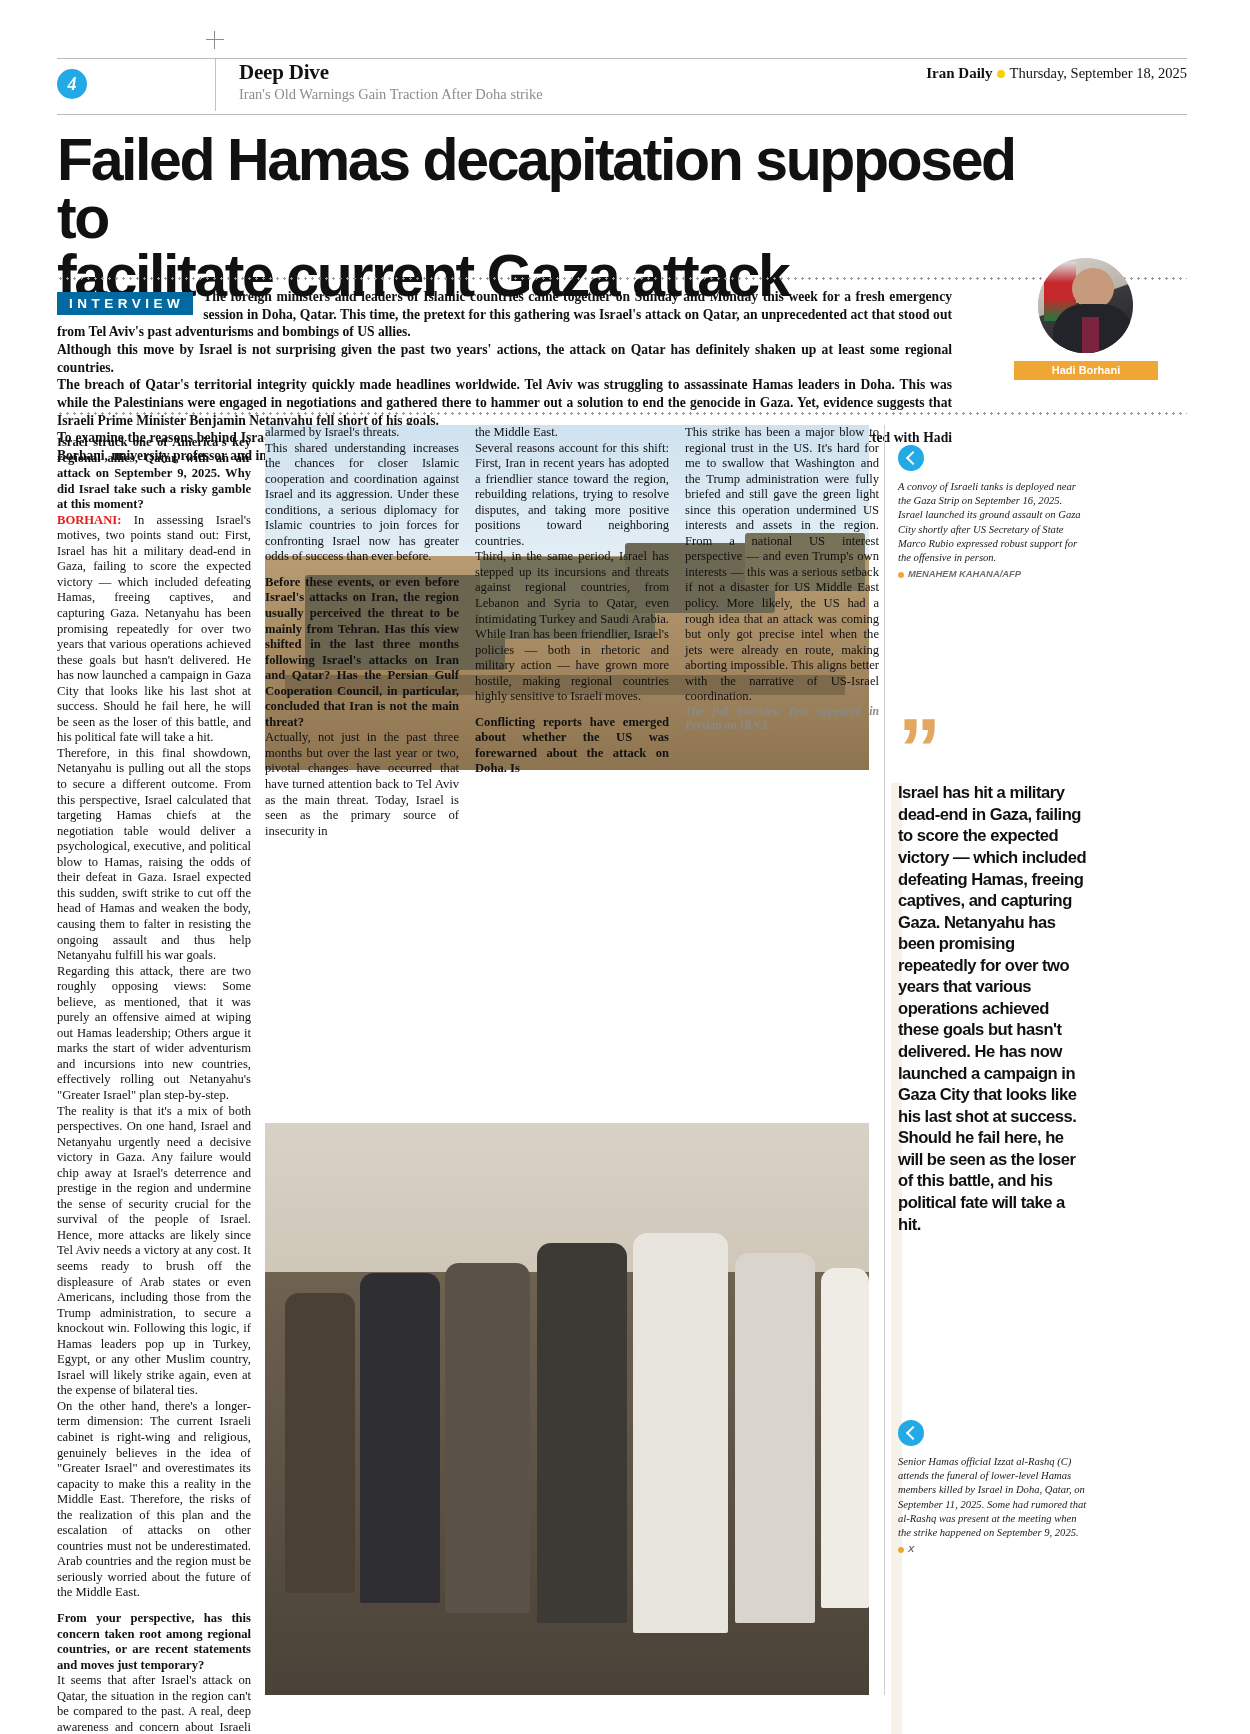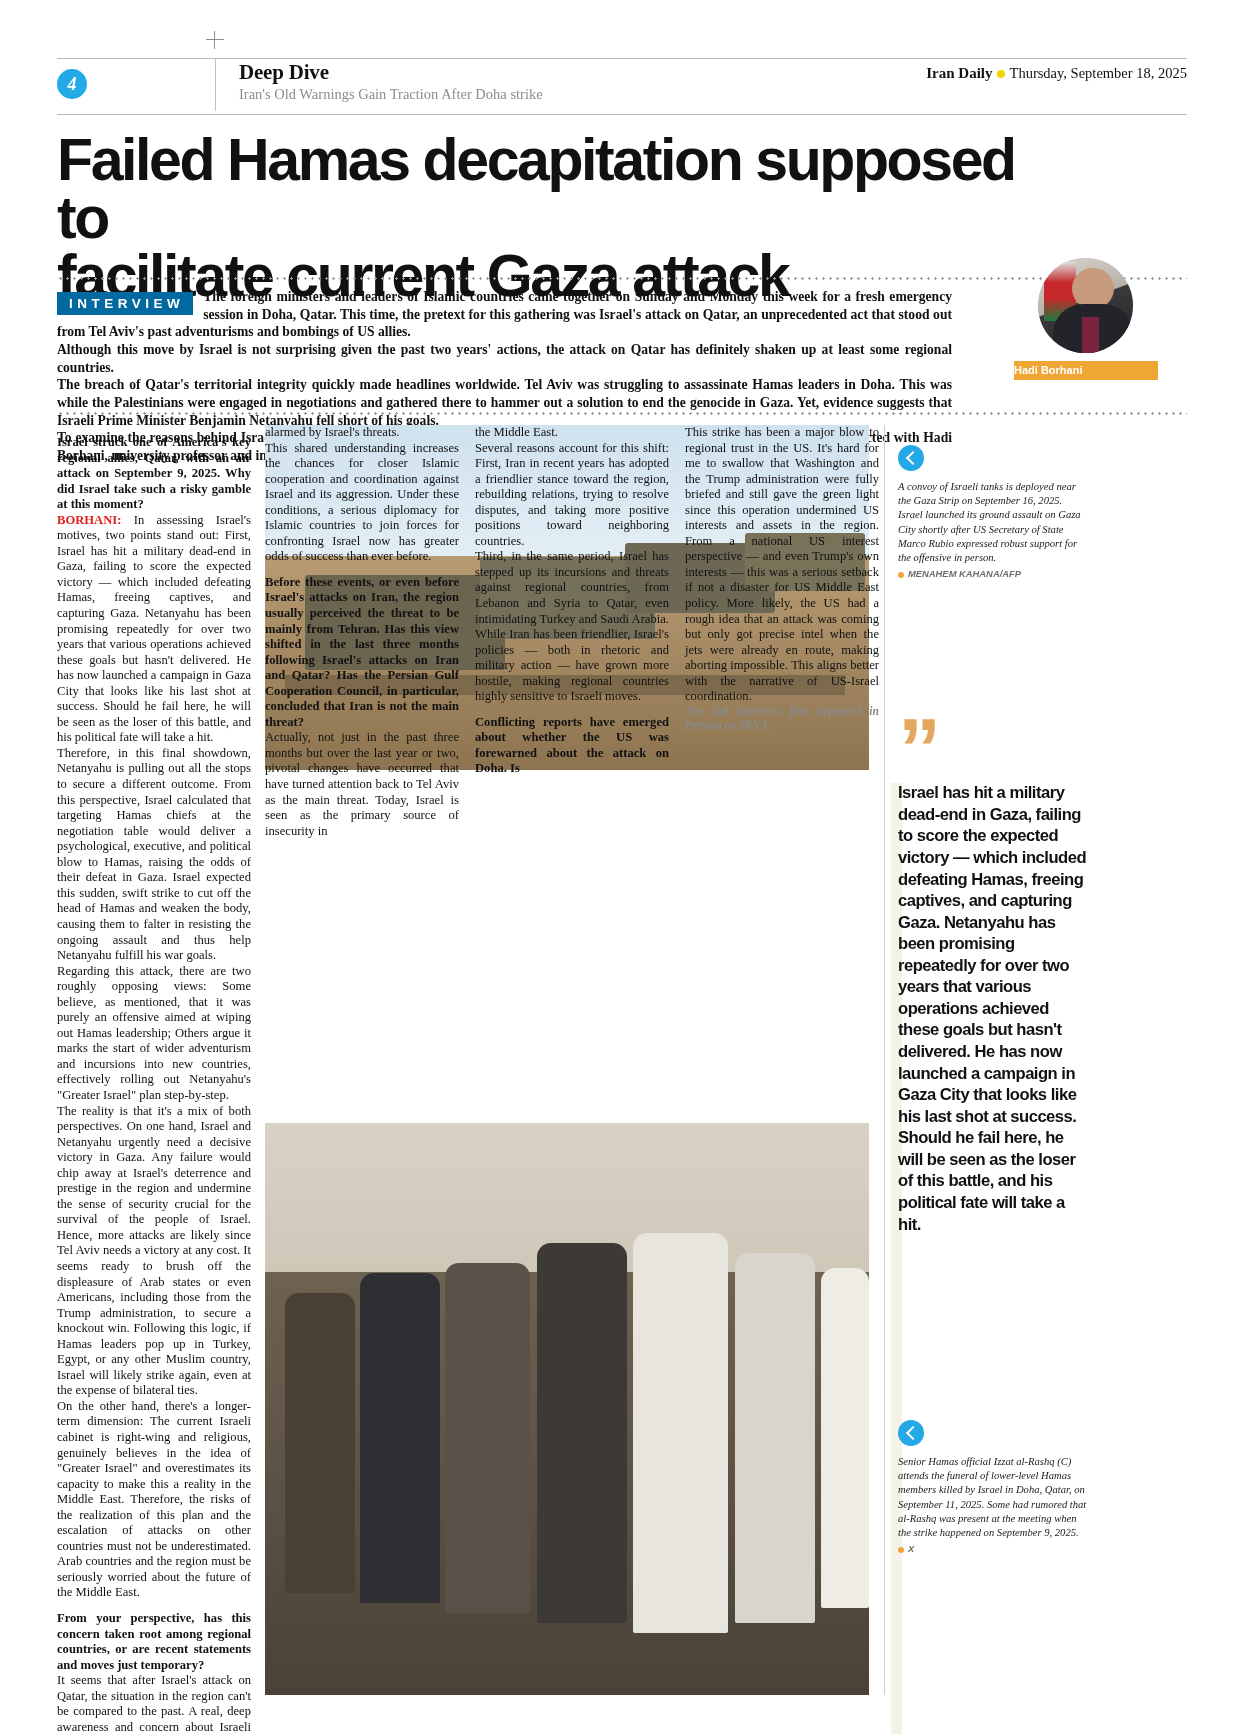--- a/index.html
+++ b/index.html
@@ -36,21 +36,21 @@
 
   
   .intro{position:absolute;left:57px;top:288px;width:895px;}
   .badge-interview{float:left;margin:4px 10px 0 0;background:#0369a1;color:#fff;font-family:"Liberation Sans",sans-serif;
                    font-weight:bold;font-size:13.5px;letter-spacing:4.5px;padding:4px 9px 4px 12px;}
   .intro p{margin:0;font-family:"Liberation Serif",serif;font-weight:bold;font-size:13.6px;line-height:1.30;text-align:justify;}
 
   
   .author{position:absolute;left:1038px;top:258px;width:95px;height:95px;}
   .author-photo{position:absolute;inset:0;border-radius:50%;overflow:hidden;background:#cfd3d6;}
-  .author-badge{position:absolute;left:-24px;top:103px;width:144px;background:#efa634;color:#fff;text-align:left;
+  .author-badge{position:absolute;left:-24px;top:103px;width:144px;background:#efa634;color:#fff;text-align:center;
                 font-family:"Liberation Sans",sans-serif;font-weight:bold;font-size:11px;padding:3px 0 4px;}
 
   
   .colwrap{position:absolute;left:57px;top:425px;width:1130px;height:1270px;}
   .col{position:absolute;top:0;font-family:"Liberation Serif",serif;font-size:12.6px;line-height:1.235;text-align:justify;color:#111;}
   .col p{margin:0 0 0 0;}
   .col p.q{font-weight:bold;margin-top:10px;}
   .colA{left:0px;width:194px;}
   .colB{left:208px;width:194px;}
   .colC{left:418px;width:194px;}

